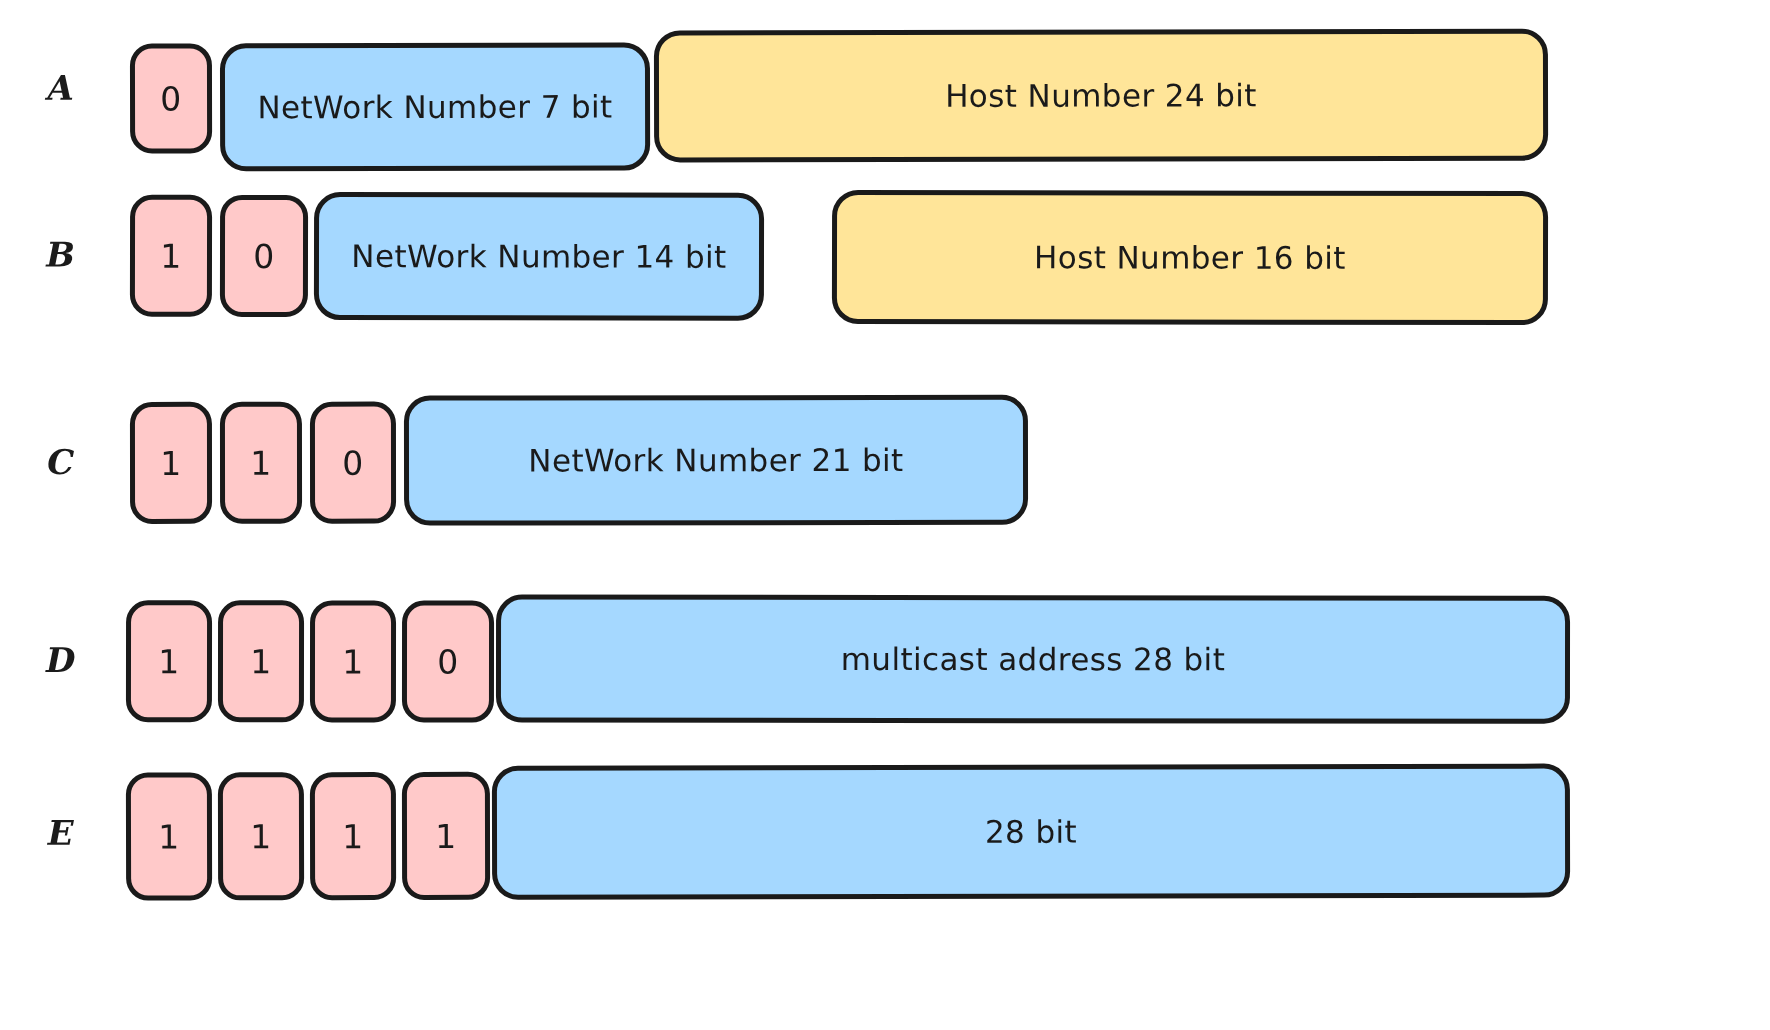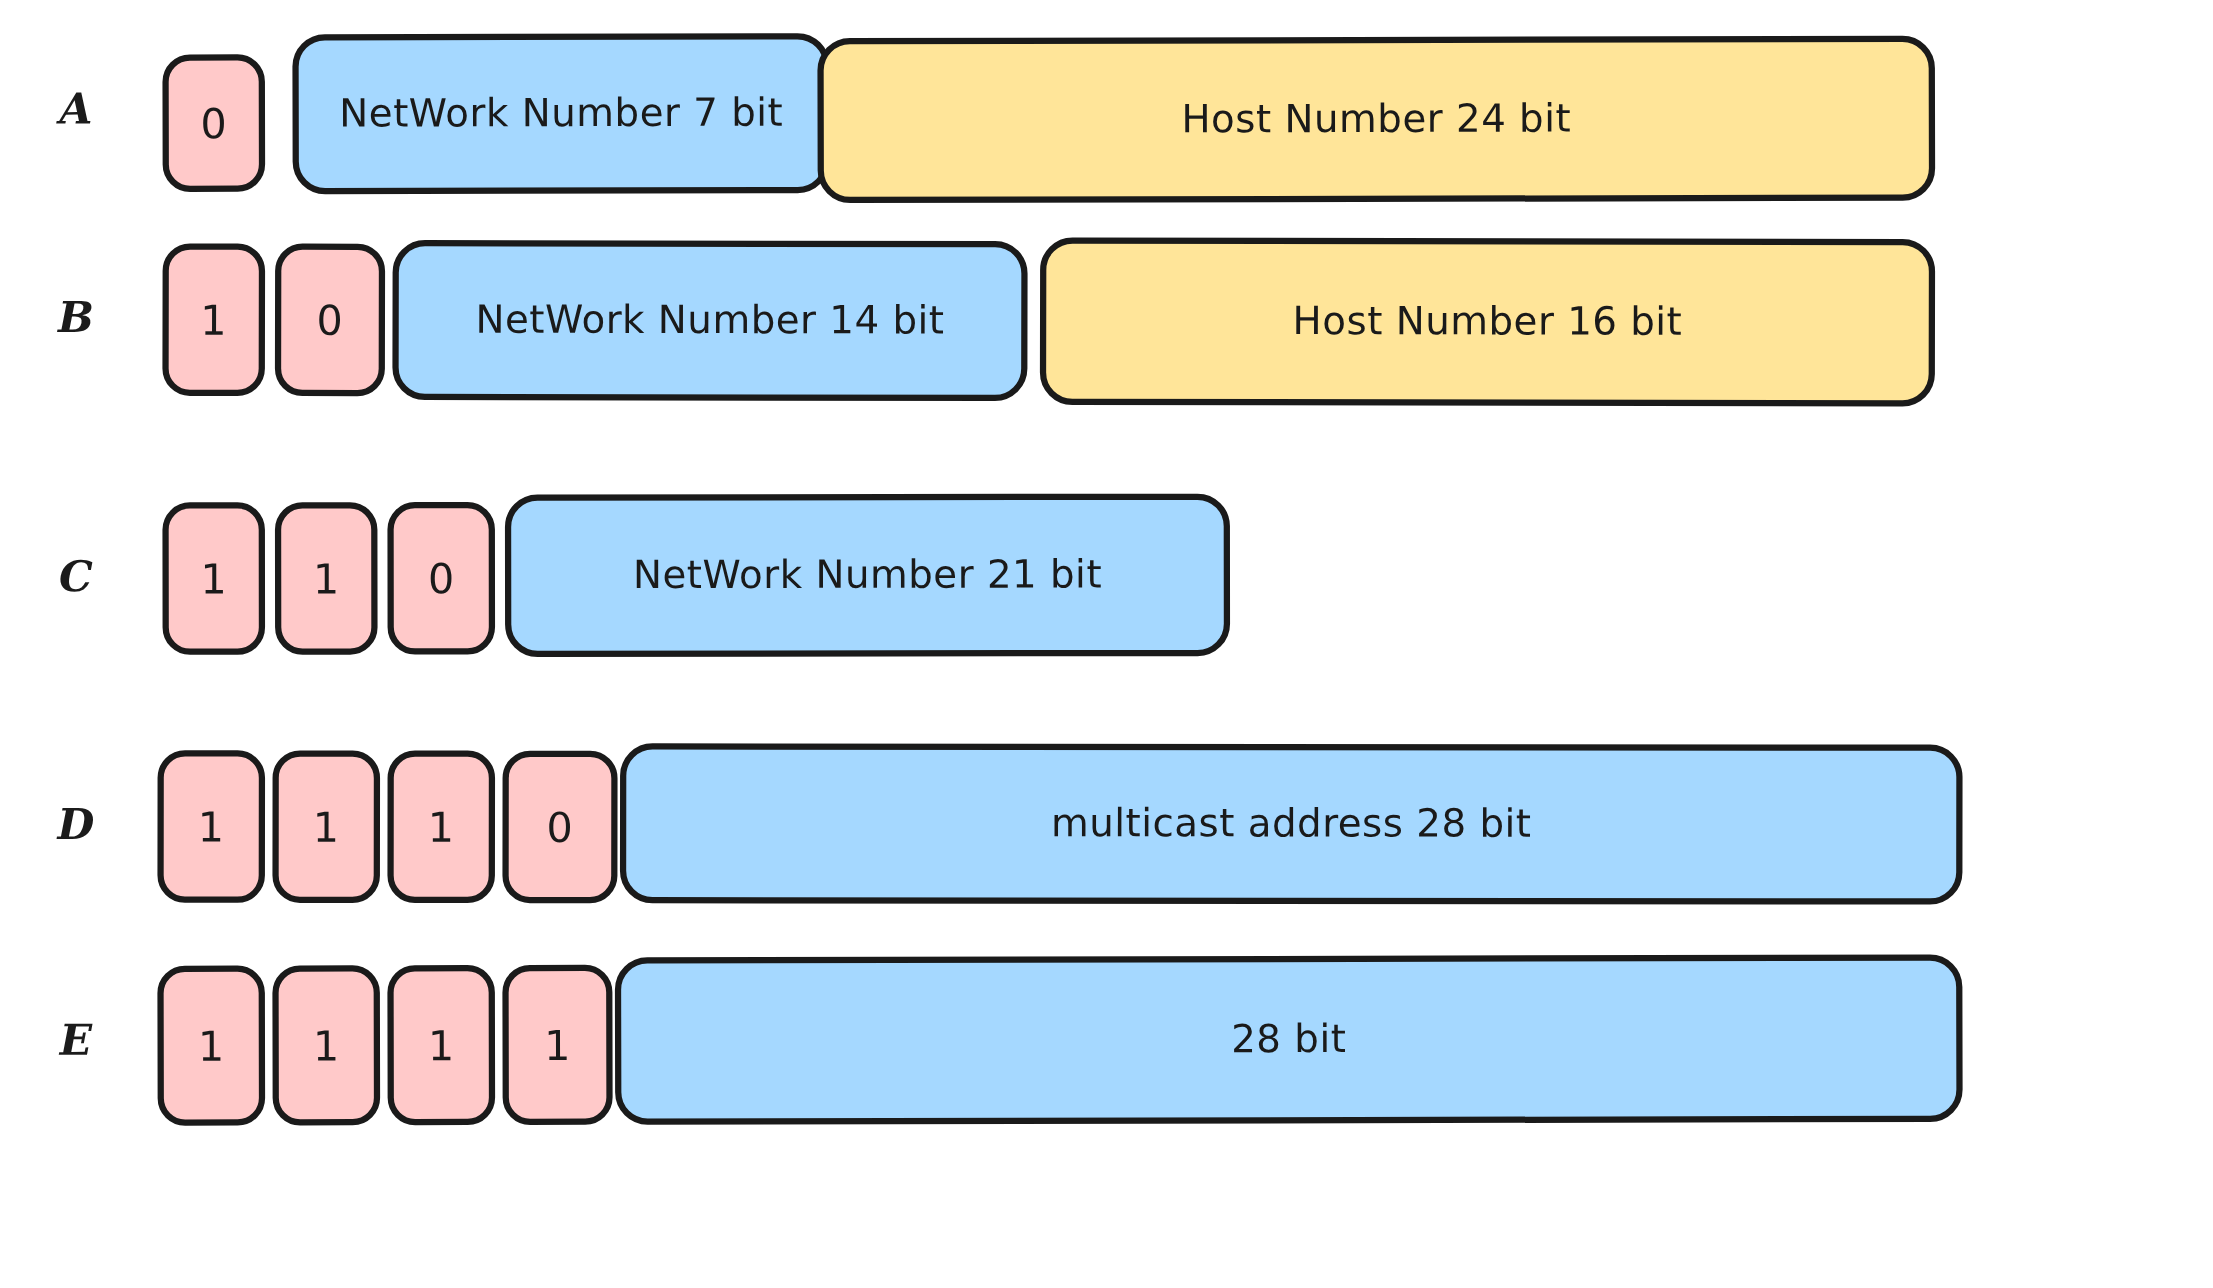--- a/index.html
+++ b/index.html
@@ -78,38 +78,38 @@
   .j4 { transform: rotate(0.06deg); }
 </style>
 </head>
 <body>
 
 <div class="canvas">
 
   <div class="row j1" style="top:20px;height:125px;">
     <div class="row-label" style="top:46px;">A</div>
     <div class="seg bit" style="left:130px;top:22px;width:82px;height:110px;">0</div>
-    <div class="seg net" style="left:220px;top:6px;width:430px;height:128px;margin-left:14px;">NetWork Number 7 bit</div>
+    <div class="seg net" style="left:220px;top:22px;width:430px;height:128px;">NetWork Number 7 bit</div>
     <div class="seg host" style="left:654px;top:10px;width:894px;height:132px;">Host Number 24 bit</div>
   </div>
 
   <div class="row j2" style="top:190px;height:130px;">
     <div class="row-label" style="top:46px;">B</div>
     <div class="seg bit" style="left:130px;top:6px;width:82px;height:122px;">1</div>
     <div class="seg bit" style="left:220px;top:6px;width:88px;height:122px;">0</div>
-    <div class="seg net" style="left:314px;top:3px;width:508px;height:128px;">NetWork Number 14 bit</div>
+    <div class="seg net" style="left:314px;top:3px;width:450px;height:128px;">NetWork Number 14 bit</div>
     <div class="seg host" style="left:832px;top:0px;width:716px;height:134px;">Host Number 16 bit</div>
   </div>
 
   <div class="row j3" style="top:395px;height:130px;">
     <div class="row-label" style="top:46px;">C</div>
     <div class="seg bit" style="left:130px;top:6px;width:82px;height:122px;">1</div>
     <div class="seg bit" style="left:220px;top:6px;width:82px;height:122px;">1</div>
     <div class="seg bit" style="left:310px;top:6px;width:86px;height:122px;">0</div>
-    <div class="seg net" style="left:404px;top:0px;width:580px;height:130px;">NetWork Number 21 bit</div>
+    <div class="seg net" style="left:404px;top:0px;width:624px;height:130px;">NetWork Number 21 bit</div>
   </div>
 
   <div class="row j4" style="top:595px;height:130px;">
     <div class="row-label" style="top:46px;">D</div>
     <div class="seg bit" style="left:126px;top:6px;width:86px;height:122px;">1</div>
     <div class="seg bit" style="left:218px;top:6px;width:86px;height:122px;">1</div>
     <div class="seg bit" style="left:310px;top:6px;width:86px;height:122px;">1</div>
     <div class="seg bit" style="left:402px;top:6px;width:92px;height:122px;">0</div>
     <div class="seg wide" style="left:496px;top:0px;width:1074px;height:128px;">multicast address 28 bit</div>
   </div>

